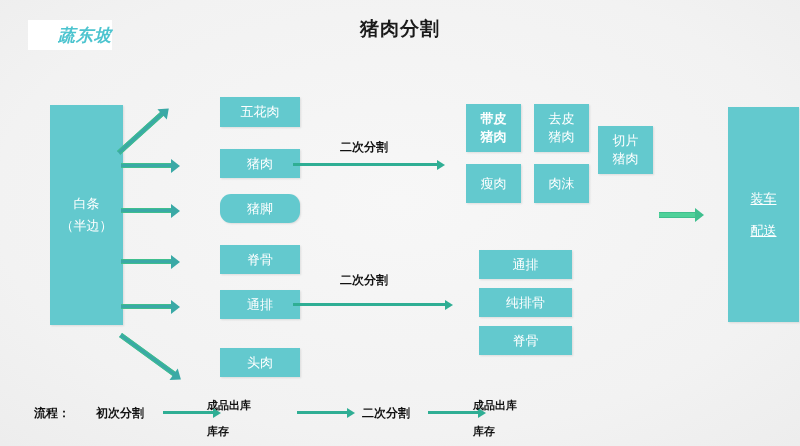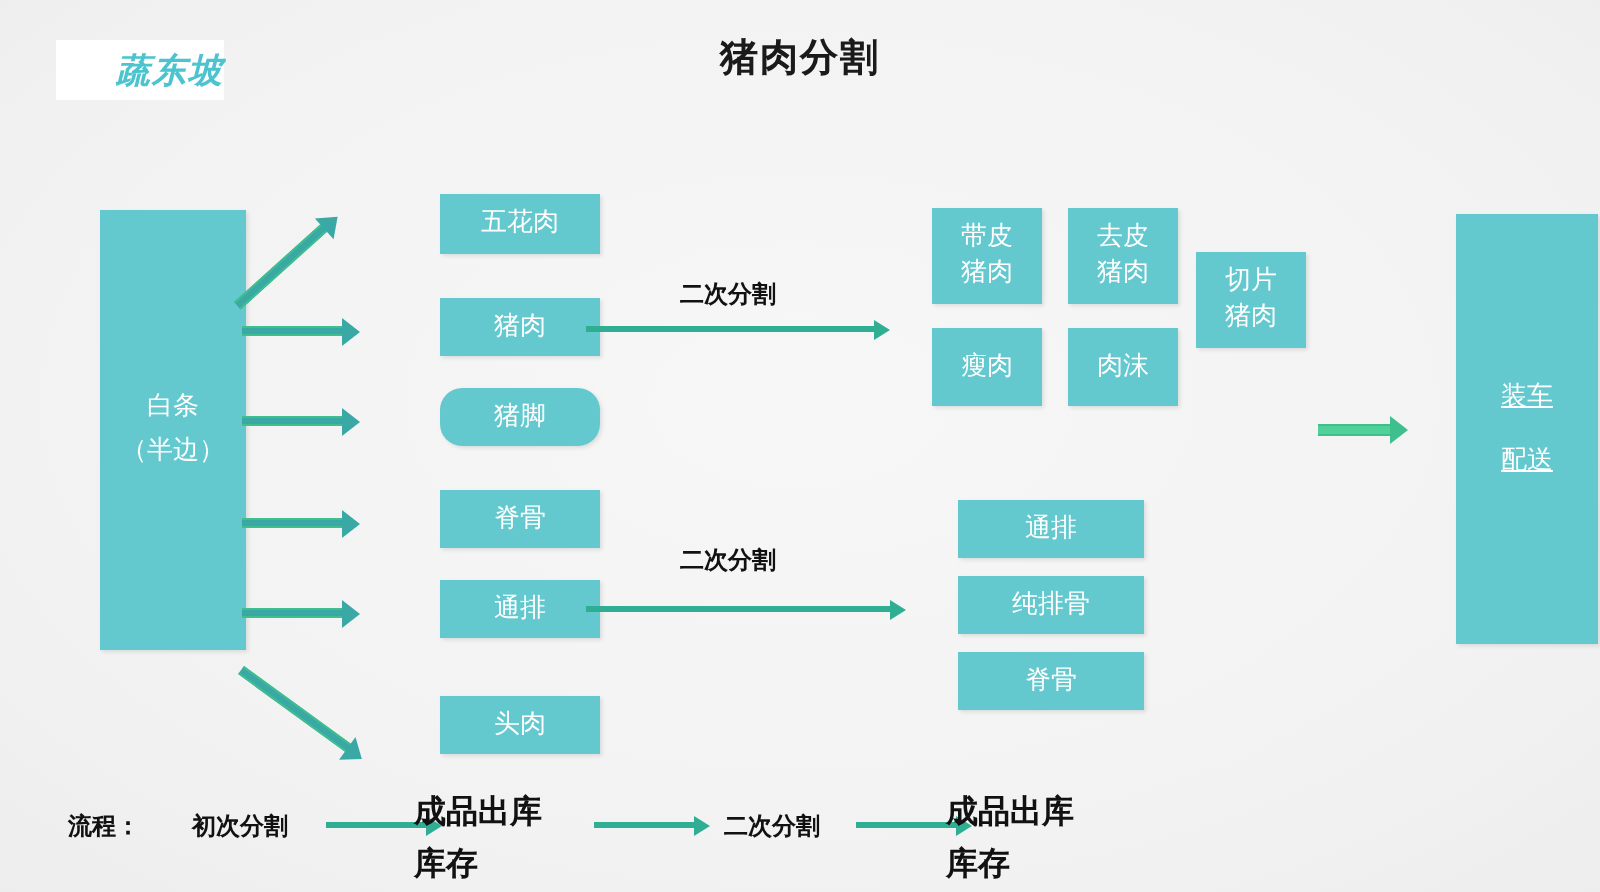--- a/index.html
+++ b/index.html
@@ -89,21 +89,21 @@
     transform-origin:0 50%;
   }
   
   .proc-label{
     position:absolute;
     font-size:12px;font-weight:bold;color:#111111;
     white-space:nowrap;
   }
   .proc-two{
     position:absolute;
-    font-size:16px;font-weight:bold;color:#111111;
+    font-size:11px;font-weight:bold;color:#111111;
     white-space:nowrap;line-height:26px;
   }
   .mid-label{
     position:absolute;
     font-size:12px;font-weight:bold;color:#111111;
     white-space:nowrap;
   }
 </style>
 </head>
 <body>
@@ -178,21 +178,21 @@
     <div class="shaft" style="width:146px;"></div>
     <div class="head" style="left:144px;"></div>
   </div>
 
   <div class="mid-label" style="left:340px;top:272px;">二次分割</div>
   <div class="arrow thin" style="left:293px;top:303px;width:163px;">
     <div class="shaft" style="width:154px;"></div>
     <div class="head" style="left:152px;"></div>
   </div>
 
-  <div class="box" style="left:448px;top:104px;width:55px;height:48px;">
+  <div class="box" style="left:448px;top:104px;width:55px;height:48px;font-weight:bold;">
     <span class="ln">带皮</span>
     <span class="ln">猪肉</span>
   </div>
   <div class="box" style="left:516px;top:104px;width:55px;height:48px;">
     <span class="ln">去皮</span>
     <span class="ln">猪肉</span>
   </div>
   <div class="box" style="left:580px;top:126px;width:55px;height:48px;">
     <span class="ln">切片</span>
     <span class="ln">猪肉</span>

